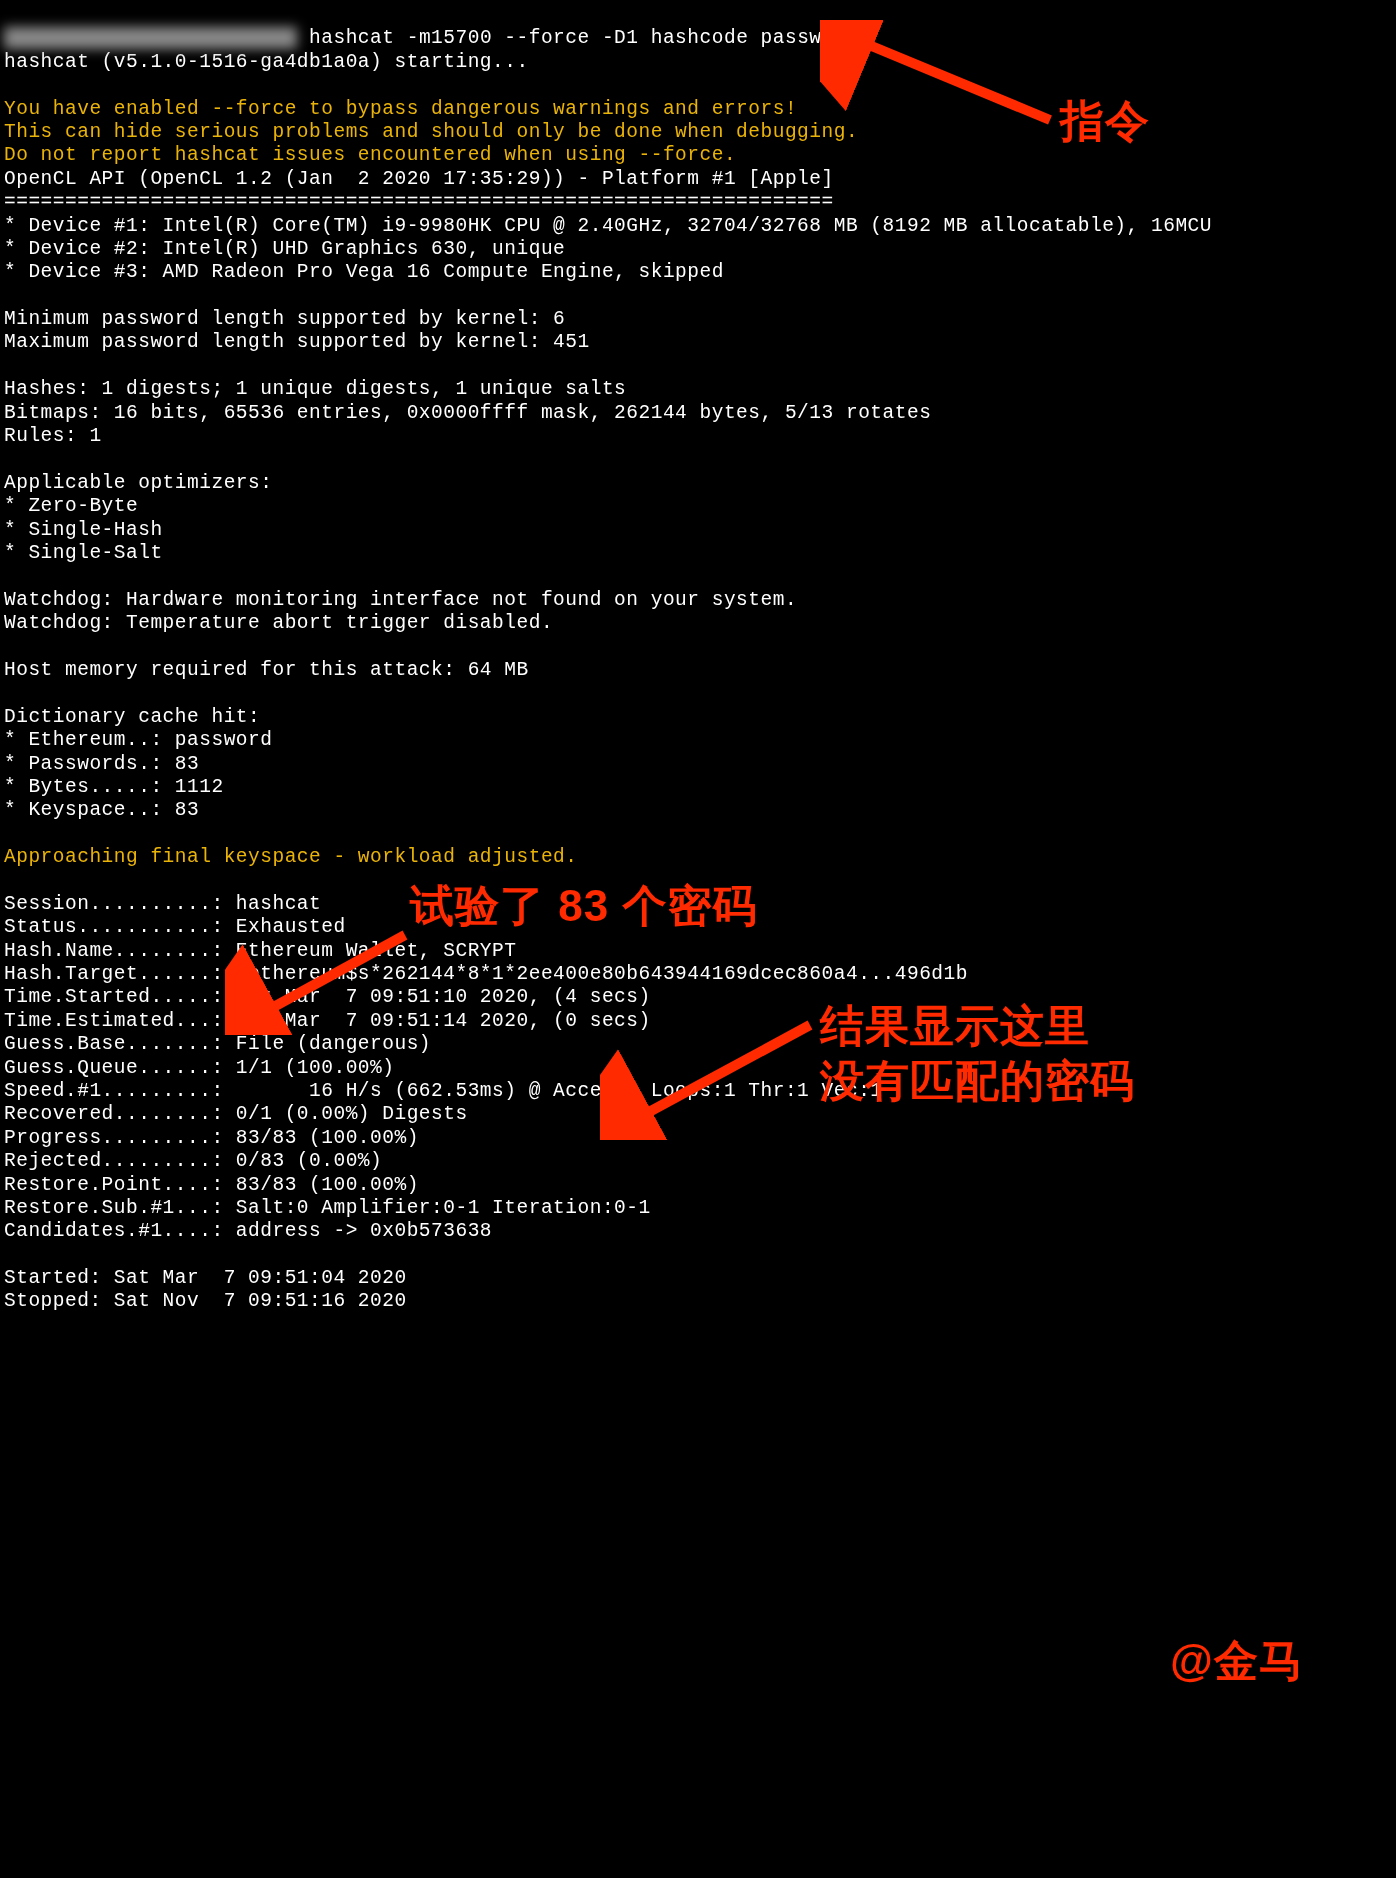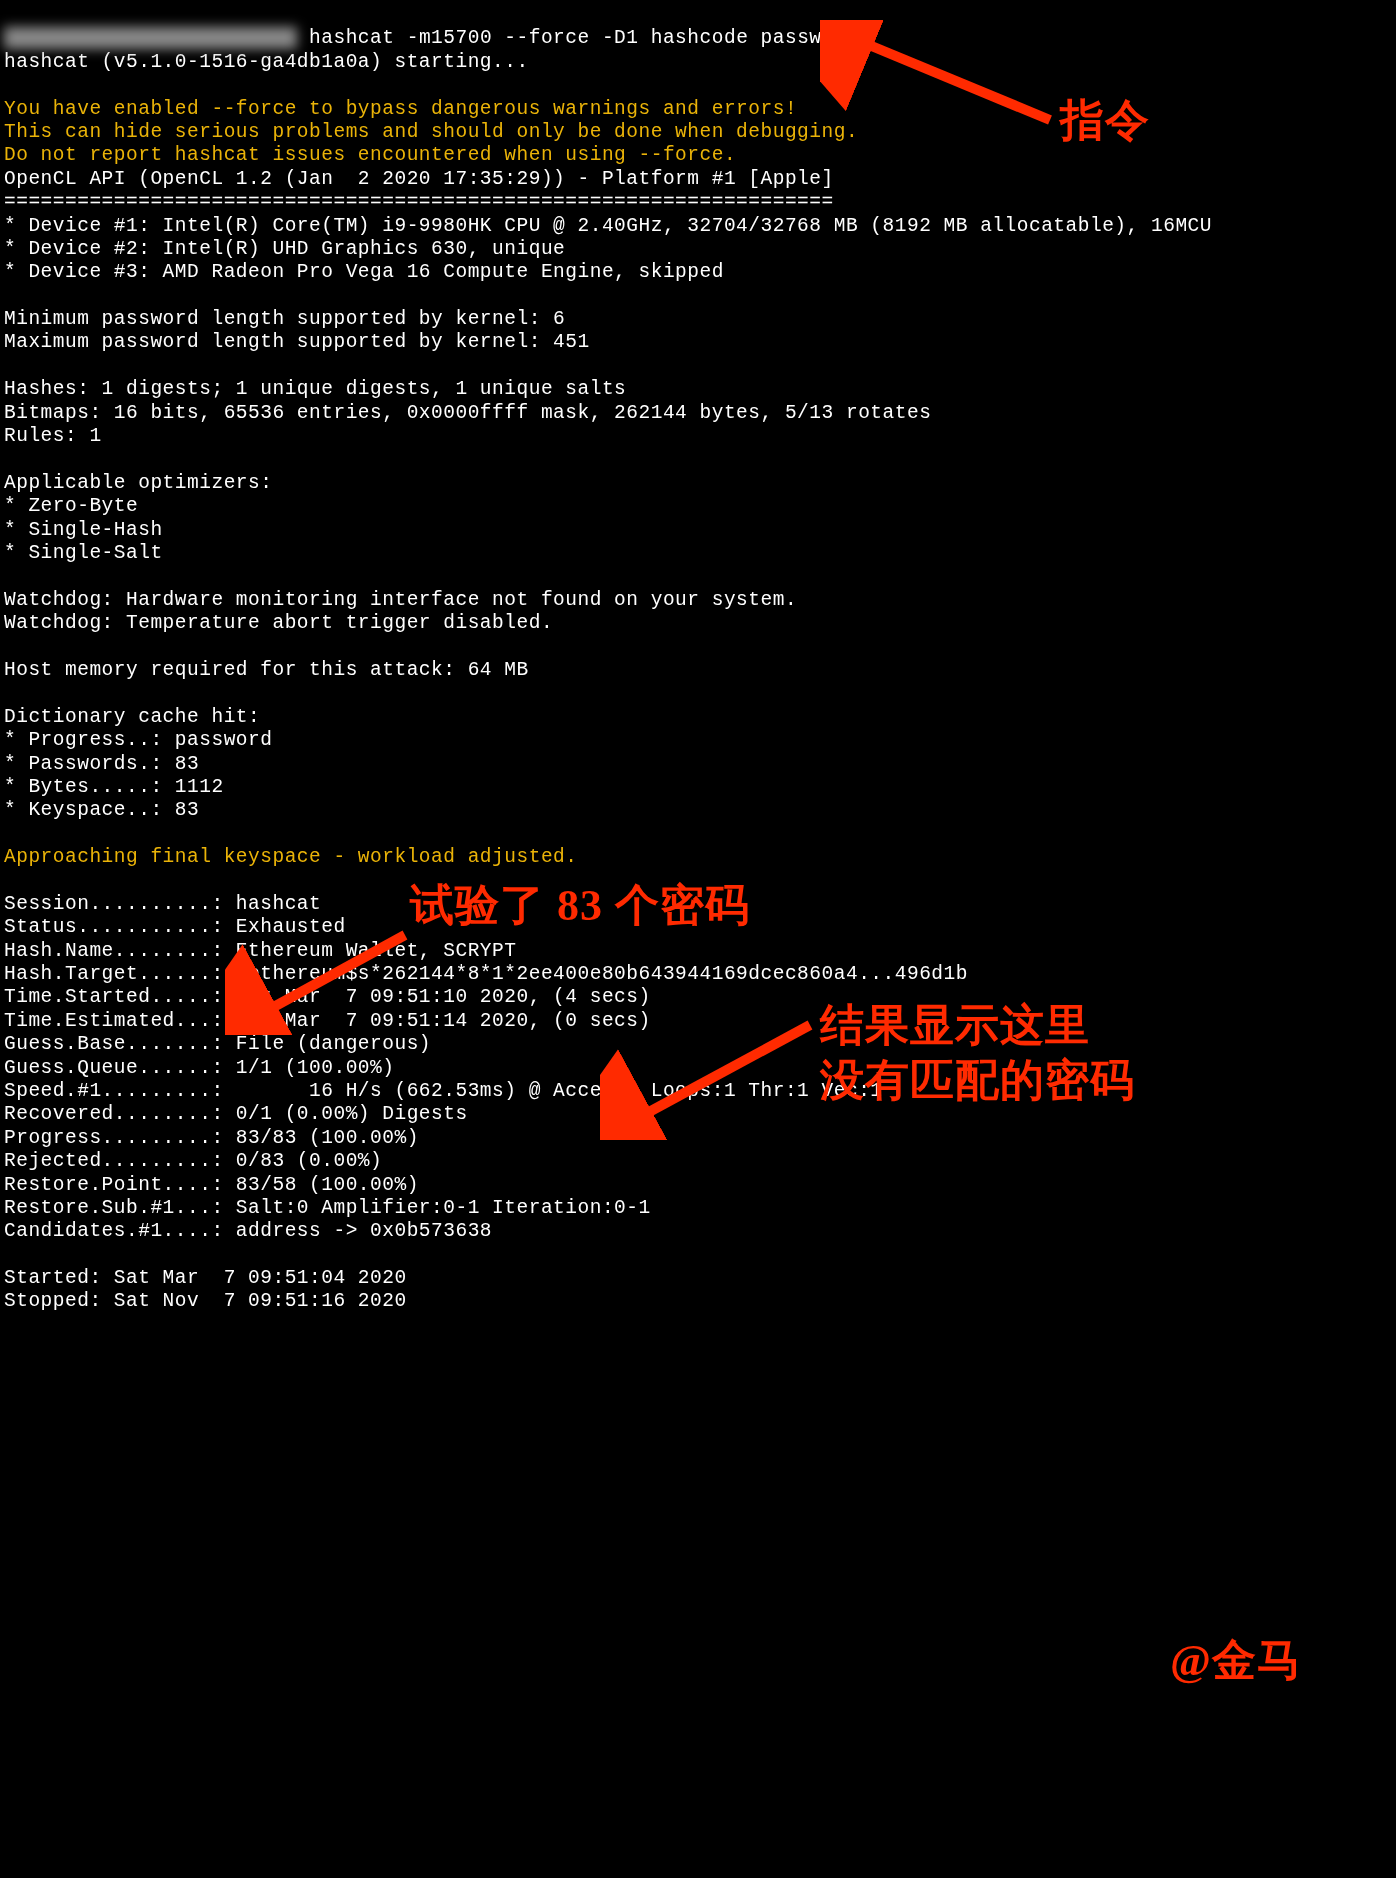--- a/index.html
+++ b/index.html
@@ -1,19 +1,19 @@
 <!DOCTYPE html>
 <html><head>
 <meta charset="utf-8">
 <style>
   html,body{margin:0;padding:0;background:#000;color:#fff;font-family:Menlo,Consolas,"Courier New",monospace;font-size:19.5px;line-height:1.2;width:1396px;height:1878px;overflow:hidden;letter-spacing:0.5px}
   .term{white-space:pre;padding:4px 4px}
   .yel{color:#eab308}
   .blur{filter:blur(6px);background:#888;color:#888}
-  .anno{position:absolute;color:#ff2a00;font-family:Liberation Serif, serif;font-weight:700;font-size:44px;pointer-events:none;letter-spacing:1px}
+  .anno{position:absolute;color:#ff2a00;font-family:Liberation Sans, sans-serif;font-weight:700;font-size:44px;pointer-events:none;letter-spacing:1px}
   svg.arrow{position:absolute;pointer-events:none}
 </style>
 </head>
 <body>
 
 <div class="term">
 <span class="blur">████████████████████████</span><span> hashcat -m15700 --force -D1 hashcode password</span>
 <span>hashcat (v5.1.0-1516-ga4db1a0a) starting...</span>
 
 <span class="yel">You have enabled --force to bypass dangerous warnings and errors!</span>
@@ -36,40 +36,40 @@
 <span>* Zero-Byte</span>
 <span>* Single-Hash</span>
 <span>* Single-Salt</span>
 
 <span>Watchdog: Hardware monitoring interface not found on your system.</span>
 <span>Watchdog: Temperature abort trigger disabled.</span>
 
 <span>Host memory required for this attack: 64 MB</span>
 
 <span>Dictionary cache hit:</span>
-<span>* Progress..: password</span>
+<span>* Ethereum..: password</span>
 <span>* Passwords.: 83</span>
 <span>* Bytes.....: 1112</span>
 <span>* Keyspace..: 83</span>
 
 <span class="yel">Approaching final keyspace - workload adjusted.</span>
 
 <span>Session..........: hashcat</span>
 <span>Status...........: Exhausted</span>
 <span>Hash.Name........: Ethereum Wallet, SCRYPT</span>
 <span>Hash.Target......: $ethereum$s*262144*8*1*2ee400e80b643944169dcec860a4...496d1b</span>
 <span>Time.Started.....: Sat Mar  7 09:51:10 2020, (4 secs)</span>
 <span>Time.Estimated...: Sat Mar  7 09:51:14 2020, (0 secs)</span>
 <span>Guess.Base.......: File (dangerous)</span>
 <span>Guess.Queue......: 1/1 (100.00%)</span>
 <span>Speed.#1.........:       16 H/s (662.53ms) @ Accel:1 Loops:1 Thr:1 Vec:1</span>
 <span>Recovered........: 0/1 (0.00%) Digests</span>
 <span>Progress.........: 83/83 (100.00%)</span>
 <span>Rejected.........: 0/83 (0.00%)</span>
-<span>Restore.Point....: 83/58 (100.00%)</span>
+<span>Restore.Point....: 83/83 (100.00%)</span>
 <span>Restore.Sub.#1...: Salt:0 Amplifier:0-1 Iteration:0-1</span>
 <span>Candidates.#1....: address -&gt; 0x0b573638</span>
 
 <span>Started: Sat Mar  7 09:51:04 2020</span>
 <span>Stopped: Sat Nov  7 09:51:16 2020</span>
 </div>
 
 <div class="anno" style="left:1060px;top:95px">指令</div>
 <div class="anno" style="left:410px;top:880px">试验了 83 个密码</div>
 <div class="anno" style="left:820px;top:1000px">结果显示这里</div>

